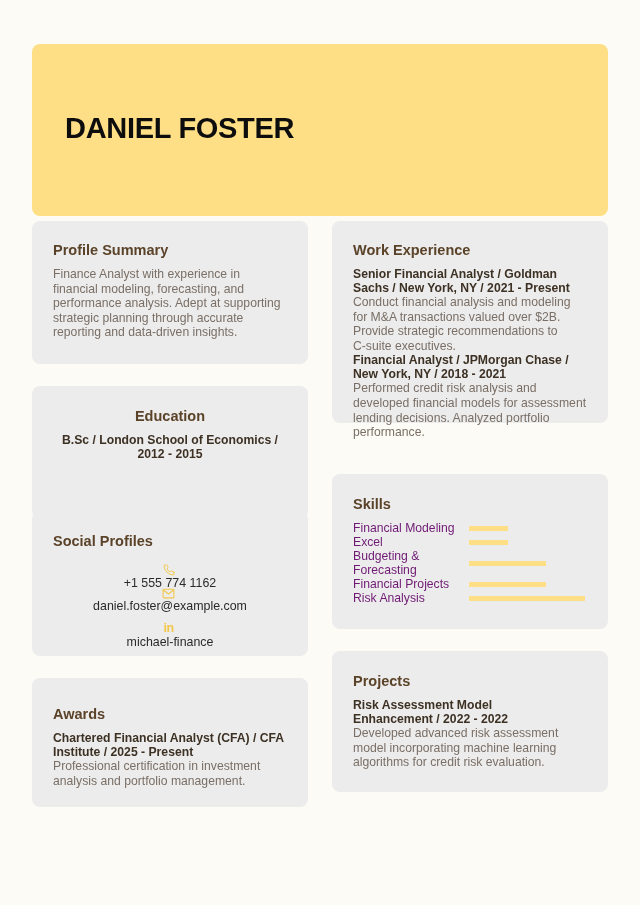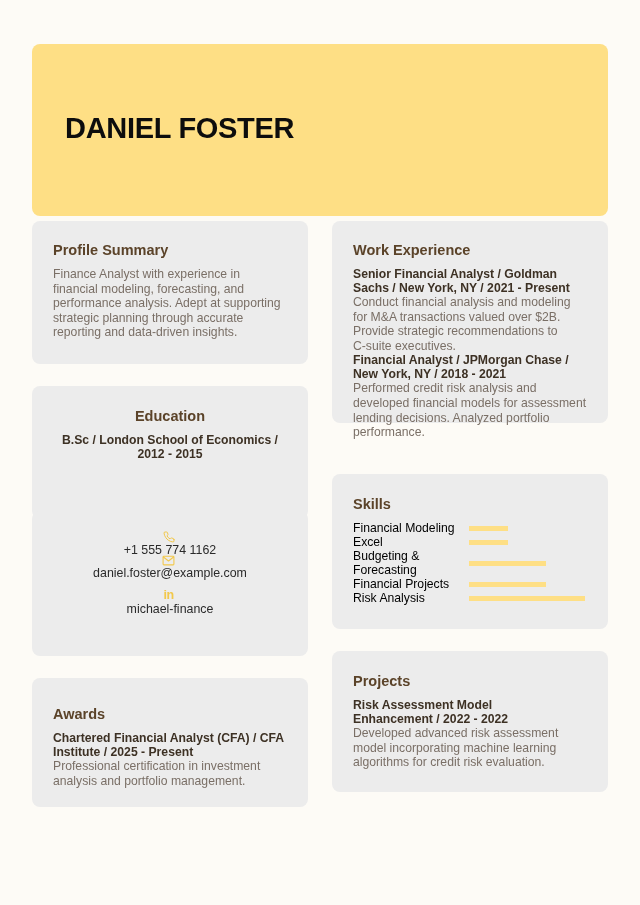--- a/index.html
+++ b/index.html
@@ -68,21 +68,21 @@
       color: #f2c84a;
     }
     .skill-row {
       display: flex;
       align-items: center;
     }
     .skill-name {
       width: 116px;
       font-size: 12.2px;
       line-height: 14px;
-      color: #000000;
+      color: #701a75;
     }
     .skill-bar {
       height: 5px;
       background: #fedf85;
       border-radius: 0;
     }
   </style>
 </head>
 <body>
 
@@ -94,20 +94,21 @@
   <h2>Profile Summary</h2>
   <p class="body-text">Finance Analyst with experience in financial modeling, forecasting, and performance analysis. Adept at supporting strategic planning through accurate reporting and data-driven insights.</p>
 </div>
 
 <div class="card col-left" style="top:386px; height:133px;text-align:center;">
   <h2 style="margin-top:2px;">Education</h2>
   <div class="entry-title">B.Sc / London School of Economics / 2012 - 2015</div>
 </div>
 
 <div class="card col-left" style="top:511px; height:145px;">
+  <h2 style="margin-top:2px; margin-bottom:15px;">Social Profiles</h2>
   <div class="contact-row" style="margin-bottom:8px;">
     <span class="icon">
       <svg width="12" height="12" viewBox="0 0 24 24" fill="none" stroke="#f2c84a" stroke-width="2" stroke-linecap="round" stroke-linejoin="round">
           <path d="M22 16.9v3a2 2 0 0 1-2.2 2 19.8 19.8 0 0 1-8.6-3.1 19.5 19.5 0 0 1-6-6A19.8 19.8 0 0 1 2.1 4.2 2 2 0 0 1 4.1 2h3a2 2 0 0 1 2 1.7c.1.9.4 1.8.7 2.7a2 2 0 0 1-.5 2.1L8 9.8a16 16 0 0 0 6 6l1.3-1.3a2 2 0 0 1 2.1-.4c.9.3 1.8.6 2.7.7a2 2 0 0 1 1.7 2z"></path>
         </svg>
     </span>
     <span>+1 555 774 1162</span>
   </div>
   <div class="contact-row" style="margin-bottom:17px;">
     <span class="icon">

